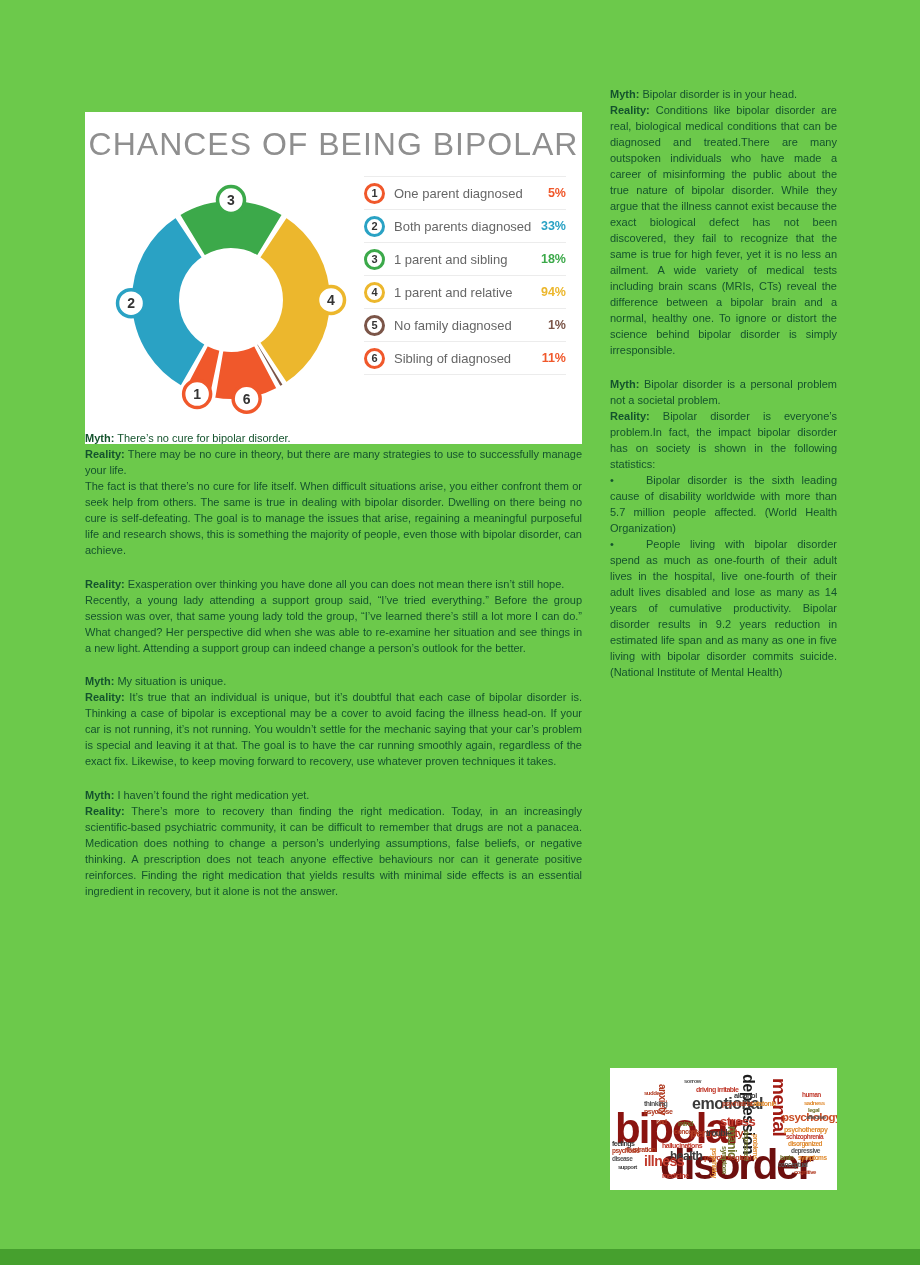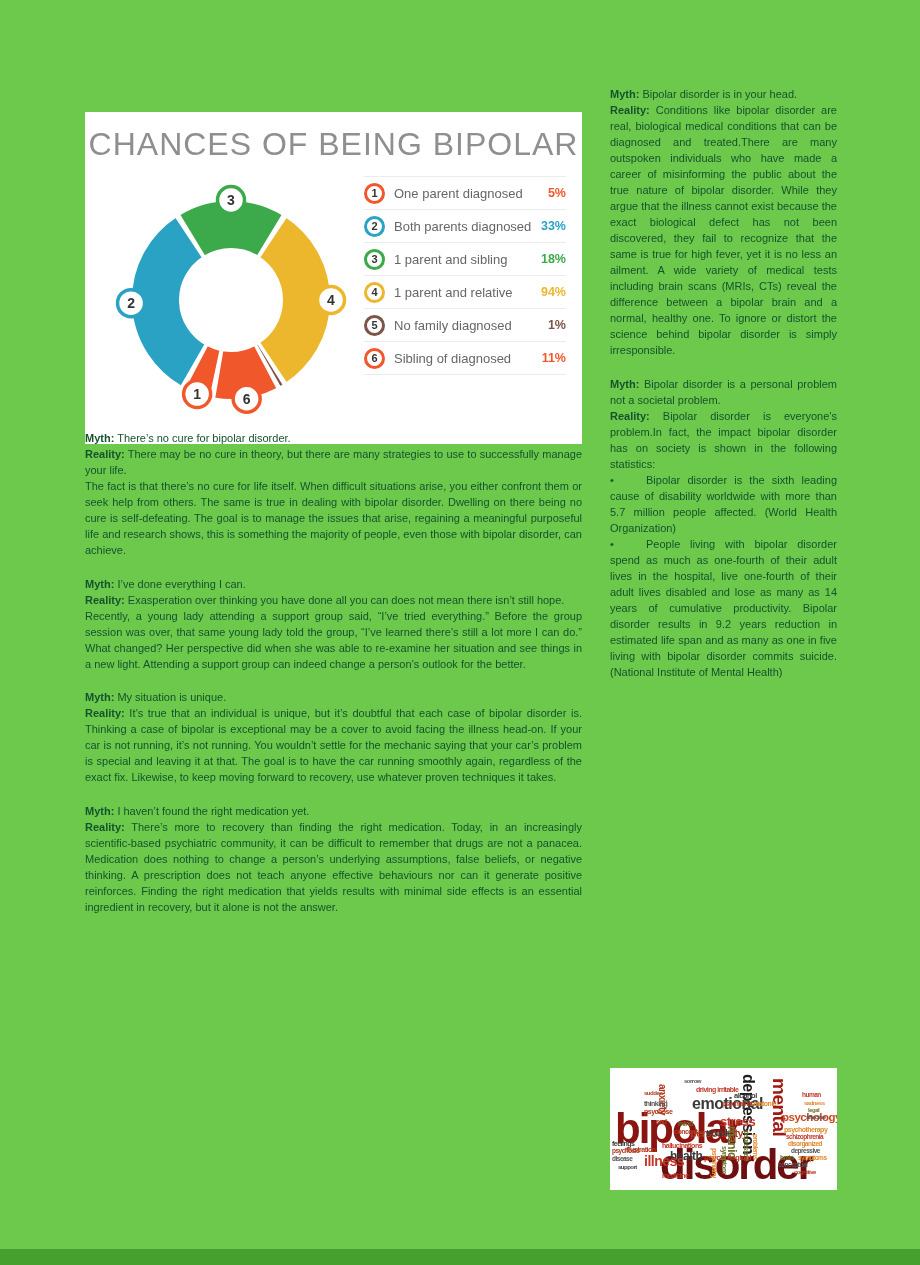--- a/index.html
+++ b/index.html
@@ -106,21 +106,20 @@
       </div>
   </section>
 
   <section class="col left-col" id="left-col">
       <div class="section">
         <p><b>Myth:</b> There’s no cure for bipolar disorder.</p>
         <p><b>Reality:</b> There may be no cure in theory, but there are many strategies to use to successfully manage your life.</p>
         <p>The fact is that there’s no cure for life itself. When difficult situations arise, you either confront them or seek help from others. The same is true in dealing with bipolar disorder. Dwelling on there being no cure is self-defeating. The goal is to manage the issues that arise, regaining a meaningful purposeful life and research shows, this is something the majority of people, even those with bipolar disorder, can achieve.</p>
       </div>
       <div class="section">
-        <p><b>Myth:</b> I’ve done everything I can.</p>
         <p><b>Reality:</b> Exasperation over thinking you have done all you can does not mean there isn’t still hope.</p>
         <p>Recently, a young lady attending a support group said, “I’ve tried everything.” Before the group session was over, that same young lady told the group, “I’ve learned there’s still a lot more I can do.” What changed? Her perspective did when she was able to re-examine her situation and see things in a new light. Attending a support group can indeed change a person’s outlook for the better.</p>
       </div>
       <div class="section">
         <p><b>Myth:</b> My situation is unique.</p>
         <p><b>Reality:</b> It’s true that an individual is unique, but it’s doubtful that each case of bipolar disorder is. Thinking a case of bipolar is exceptional may be a cover to avoid facing the illness head-on. If your car is not running, it’s not running. You wouldn’t settle for the mechanic saying that your car’s problem is special and leaving it at that. The goal is to have the car running smoothly again, regardless of the exact fix. Likewise, to keep moving forward to recovery, use whatever proven techniques it takes.</p>
       </div>
       <div class="section">
         <p><b>Myth:</b> I haven’t found the right medication yet.</p>
         <p><b>Reality:</b> There’s more to recovery than finding the right medication. Today, in an increasingly scientific-based psychiatric community, it can be difficult to remember that drugs are not a panacea. Medication does nothing to change a person’s underlying assumptions, false beliefs, or negative thinking. A prescription does not teach anyone effective behaviours nor can it generate positive reinforces. Finding the right medication that yields results with minimal side effects is an essential ingredient in recovery, but it alone is not the answer.</p>

